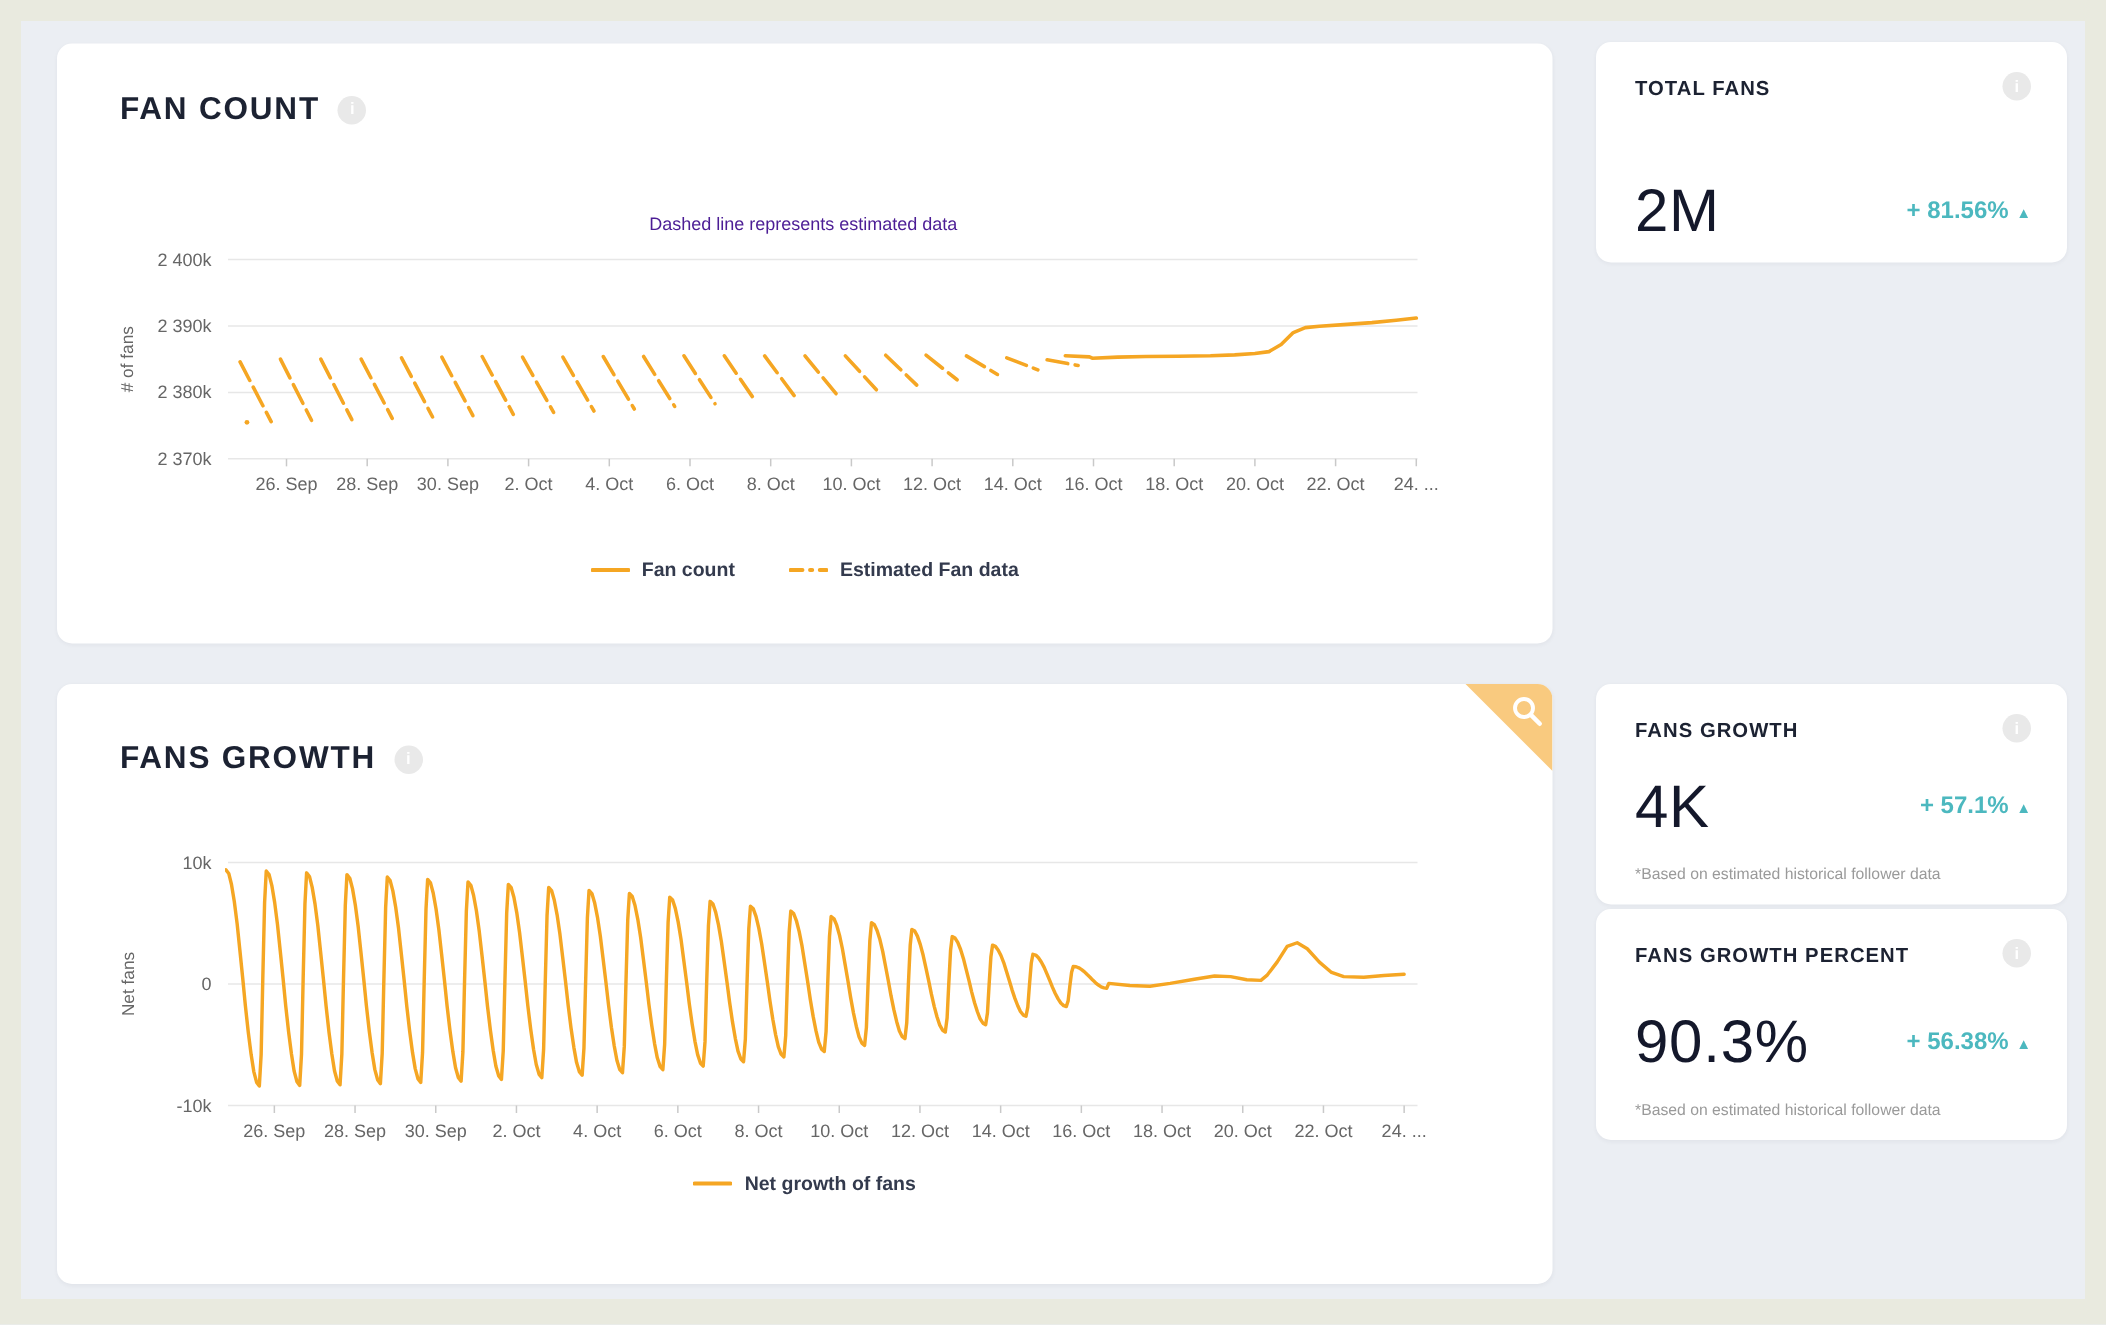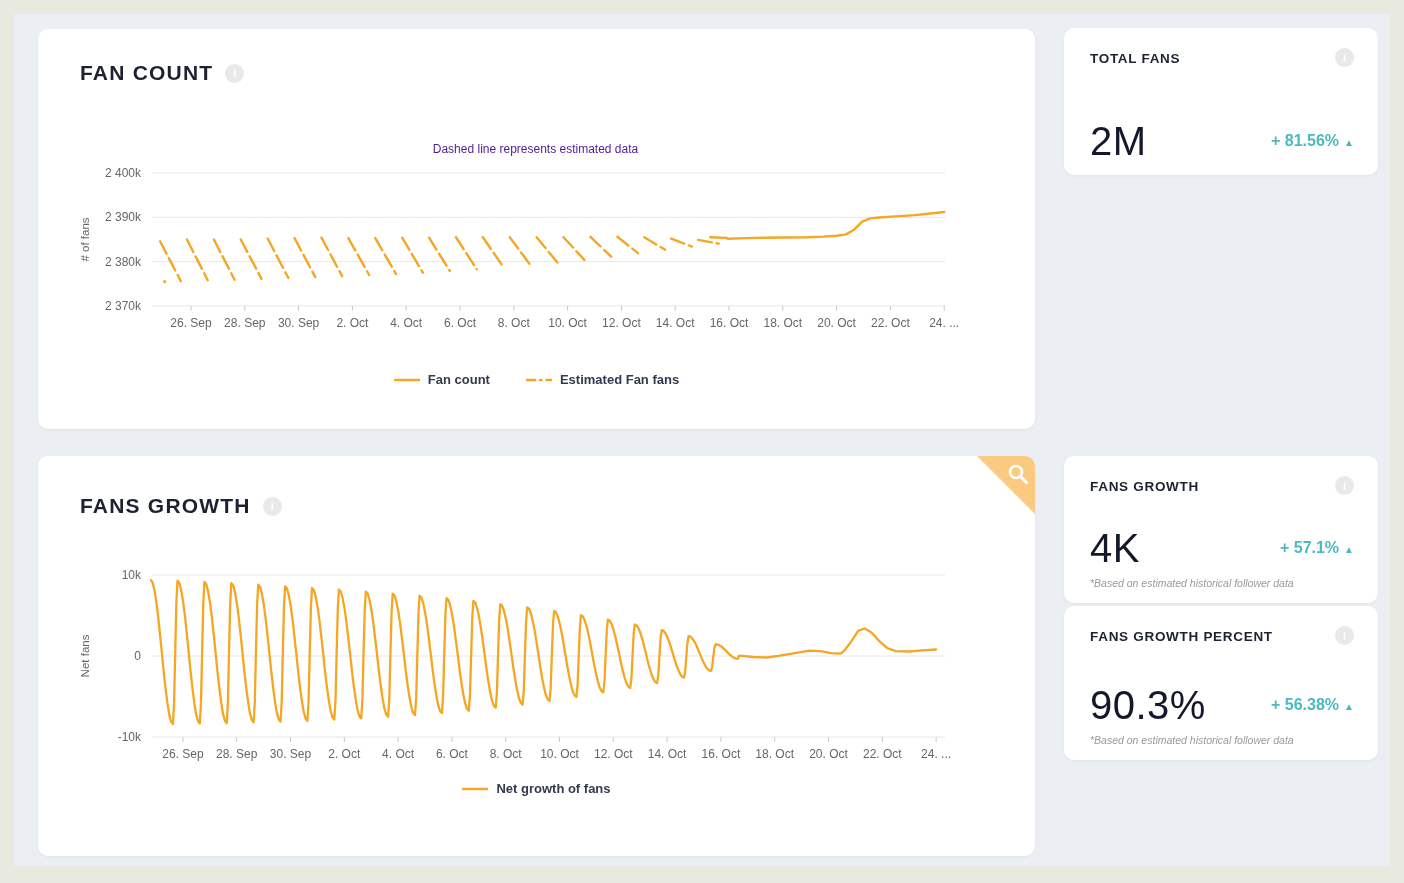--- a/index.html
+++ b/index.html
@@ -52,21 +52,21 @@
   .legend-item span { font-size:13px; font-weight:700; color:#333A4D; }
   .sw { stroke:#F5A623; stroke-width:2.6; stroke-linecap:round; }
 
   .stat-head { display:flex; justify-content:space-between; align-items:flex-start; }
   .stat-title { font-size:13.5px; font-weight:700; letter-spacing:0.7px; color:#1C2232; padding-top:3px; }
   .stat-body { display:flex; justify-content:space-between; align-items:center; margin-top:auto; }
   .stat-value { font-size:40px; font-weight:500; color:#14182B; letter-spacing:0.5px; line-height:1; }
   #card-total-fans .stat-body { margin-bottom:0; }
   .stat-change { font-size:16px; font-weight:700; color:#4CB8BF; white-space:nowrap; }
   .trend-arrow { font-size:10px; margin-left:5px; color:#4CB8BF; }
-  .stat-footnote { font-size:10.5px; font-style:italic; color:#9A9A9A; margin-top:9px; }
+  .stat-footnote { font-size:10.5px; color:#9A9A9A; margin-top:19px; }
 
   .ribbon {
     position:absolute; top:0; right:0; width:0; height:0;
     border-top:58px solid #F9CA7F; border-left:58px solid transparent;
     cursor:pointer;
   }
   .ribbon svg { position:absolute; top:-52px; right:5px; width:24px; height:24px; }
 </style>
 </head>
 <body>
@@ -152,21 +152,21 @@
       <div class="legend-item">
         <svg width="26" height="6">
             <line class="sw" x1="1" y1="3" x2="25" y2="3"></line>
           </svg>
         <span>Fan count</span>
       </div>
       <div class="legend-item">
         <svg width="26" height="6">
             <line class="sw" x1="1" y1="3" x2="25" y2="3" stroke-dasharray="8 5 1.5 5"></line>
           </svg>
-        <span>Estimated Fan fans</span>
+        <span>Estimated Fan data</span>
       </div>
     </div>
   </div>
 
   <div class="card chart-card" id="card-fans-growth-chart">
     <div class="ribbon">
       <svg viewBox="0 0 24 24">
         <circle cx="10" cy="10" r="6" fill="none" stroke="#fff" stroke-width="2.6"></circle>
         <line x1="14.6" y1="14.6" x2="20.5" y2="20.5" stroke="#fff" stroke-width="3" stroke-linecap="round"></line>
       </svg>

